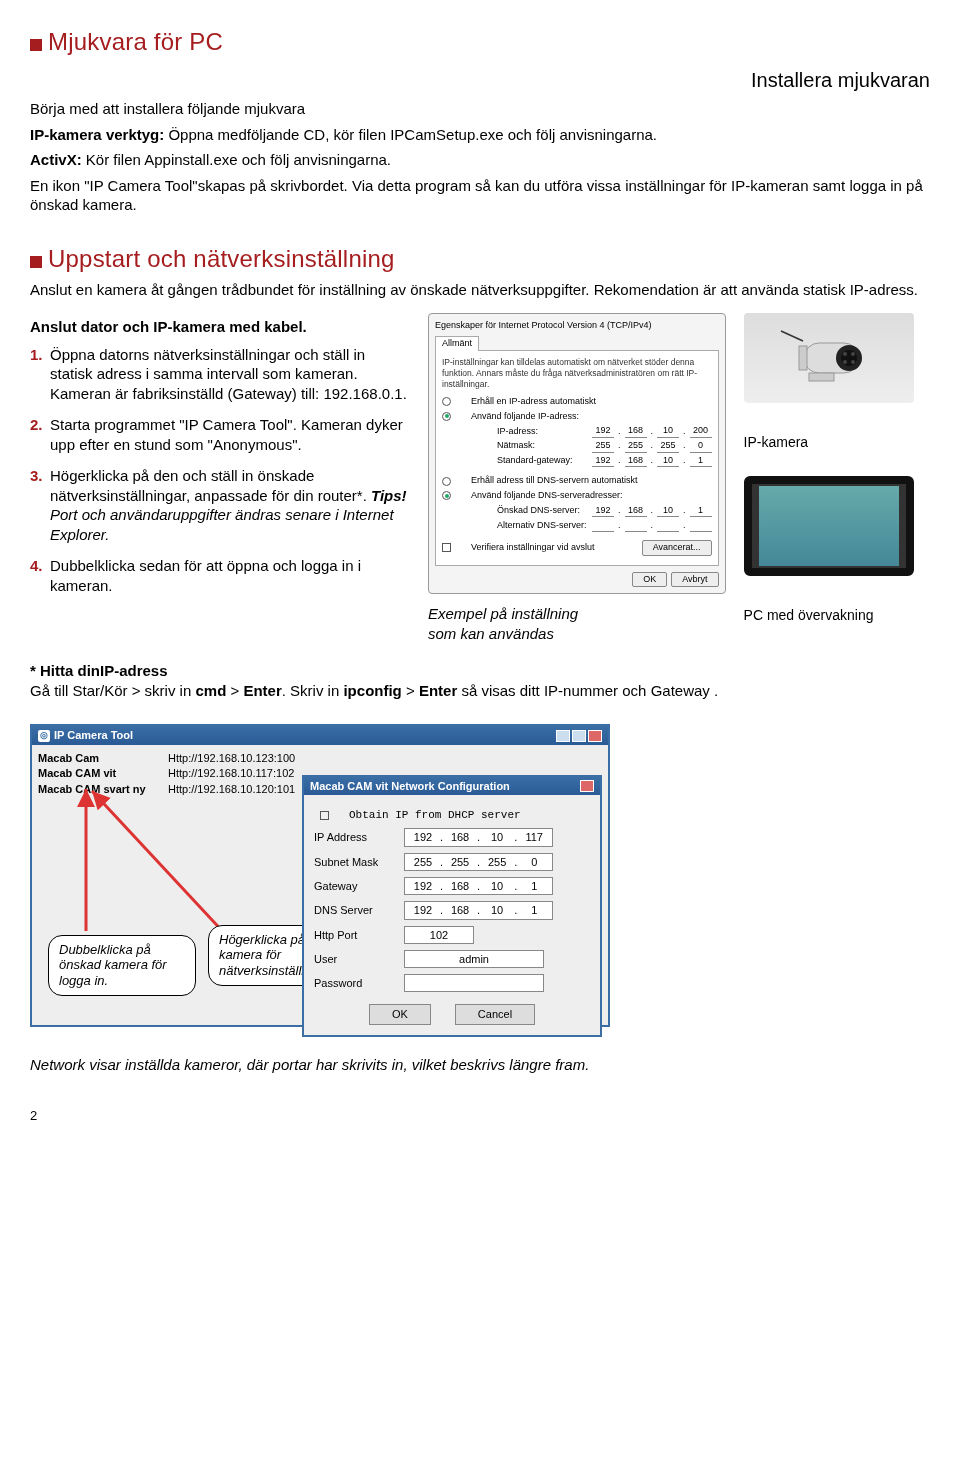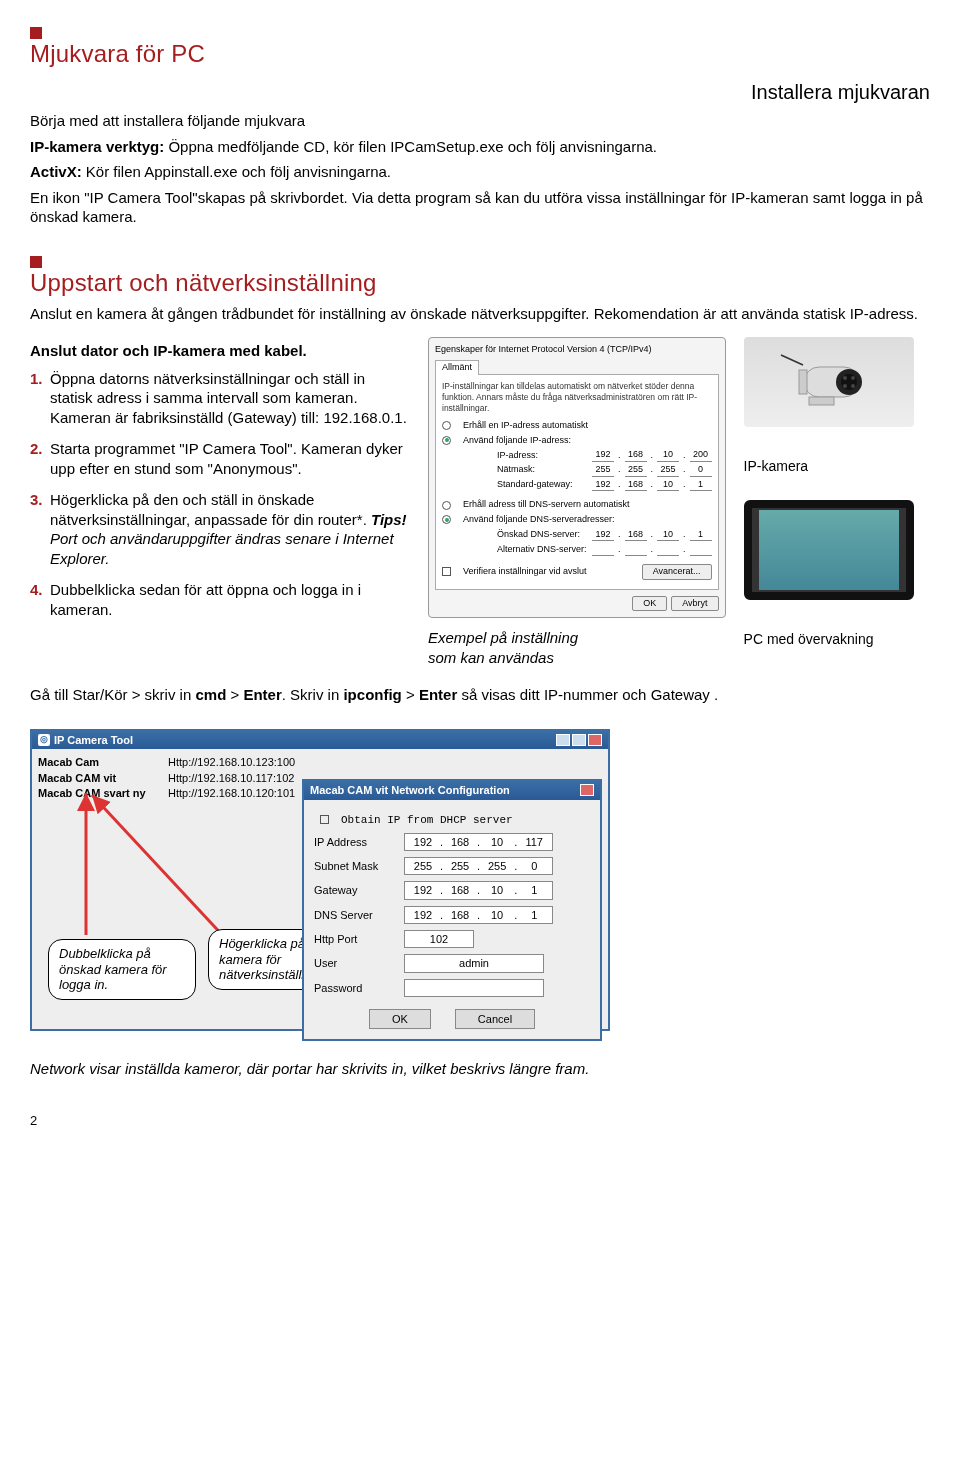--- a/index.html
+++ b/index.html
@@ -5,21 +5,21 @@
   * { box-sizing: border-box; margin: 0; padding: 0; }
   body {
     font-family: Arial, Helvetica, sans-serif;
     width: 960px;
     background: #fff;
     color: #000;
     padding: 20px 30px 10px 30px;
     font-size: 15px;
     line-height: 1.3;
   }
-  .heading-row { display: flex; align-items: baseline; margin-top: 6px; flex-direction: column; }
+  .heading-row { display: flex; align-items: baseline; margin-top: 6px; }
   .sq { width: 12px; height: 12px; background: #a51d1f; display: inline-block; margin-right: 6px; transform: translateY(1px); }
   .h-red { color: #a51d1f; font-size: 24px; font-weight: 400; letter-spacing: 0.2px; }
   .sub { margin-top: 10px; font-size: 20px; text-align: right; }
   .para { margin-top: 6px; }
   .sec-gap { margin-top: 28px; }
   .row { display: flex; gap: 18px; margin-top: 14px; align-items: flex-start; }
   .col-left { flex: 0 0 380px; }
   .col-mid { flex: 0 0 290px; }
   .col-right { flex: 1; }
   .bold { font-weight: 700; }
@@ -27,21 +27,21 @@
   ol.steps li { display: flex; margin-bottom: 12px; }
   ol.steps .num { color: #a51d1f; font-weight: 700; min-width: 20px; }
   .italic { font-style: italic; }
   .dialog {
     border: 1px solid #999; border-radius: 4px; background: #f4f4f4;
     font-size: 9px; padding: 6px; position: relative;
   }
   .dialog .title { font-size: 9px; margin-bottom: 4px; }
   .tab { display:inline-block; border: 1px solid #aaa; border-bottom: none; padding: 1px 6px; background: #fff; font-size: 9px; margin-bottom: -1px; position: relative; z-index: 1;}
   .panel { border: 1px solid #aaa; background: #fff; padding: 6px; }
-  .radio-line { display: flex; align-items: center; gap: 12px; margin: 3px 0; }
+  .radio-line { display: flex; align-items: center; gap: 20px; margin: 3px 0; }
   .radio { width:9px; height:9px; border:1px solid #555; border-radius:50%; display:inline-block; position:relative; }
   .radio.on::after { content:""; position:absolute; left:1.5px; top:1.5px; width:4px; height:4px; background:#2a6; border-radius:50%; }
   .field-row { display:flex; align-items:center; margin: 2px 0 2px 14px; padding-left: 41px; }
   .field-row .lbl { width: 95px; }
   .ipcell { border-bottom: 1px solid #888; min-width: 22px; text-align: center; display:inline-block; padding: 0 2px; }
   .ipbox { display: flex; gap: 2px; align-items: center; }
   .ipbox .dot { padding: 0 2px; }
   .chk { width:9px; height:9px; border:1px solid #555; display:inline-block; }
   .dlg-btns { display:flex; justify-content:flex-end; gap:4px; margin-top:6px; }
   .btn { border:1px solid #888; border-radius:2px; padding:1px 10px; background:#eee; font-size:9px; }
@@ -252,20 +252,21 @@
     <div class="side-label">IP-kamera</div>
     <div style="height:24px;"></div>
     <div class="side-box laptop">
       <div class="screen"></div>
     </div>
     <div class="side-label">PC med övervakning</div>
   </div>
 </div>
 
 <div style="margin-top:18px;">
+  <div class="bold">* Hitta dinIP-adress</div>
   <div>
     <span>Gå till Star/Kör &gt; skriv in </span><span class="bold">cmd</span><span> &gt; </span><span class="bold">Enter</span><span>. Skriv in </span><span class="bold">ipconfig</span><span> &gt; </span><span class="bold">Enter</span><span> så visas ditt IP-nummer och Gateway .</span>
   </div>
 </div>
 
 <div class="app-window">
   <div class="app-title">
     <span class="wicon">◎</span>
     <span>IP Camera Tool</span>
     <span class="winbtns">

